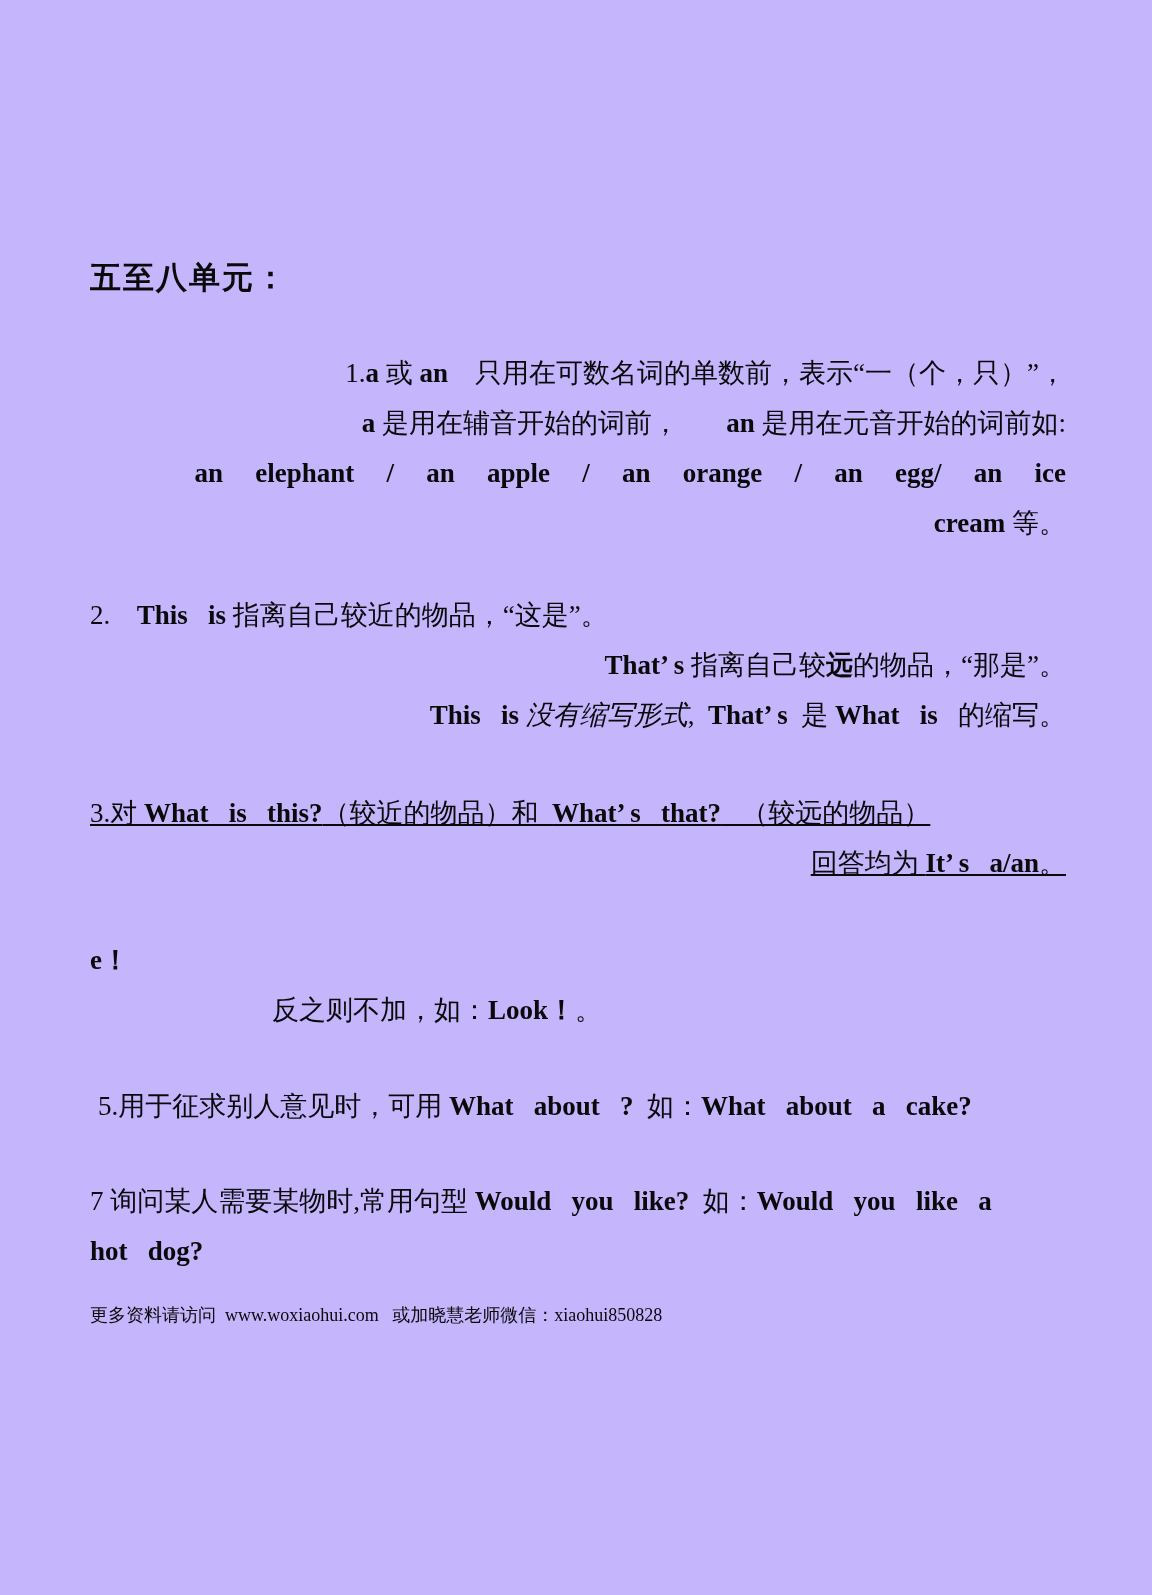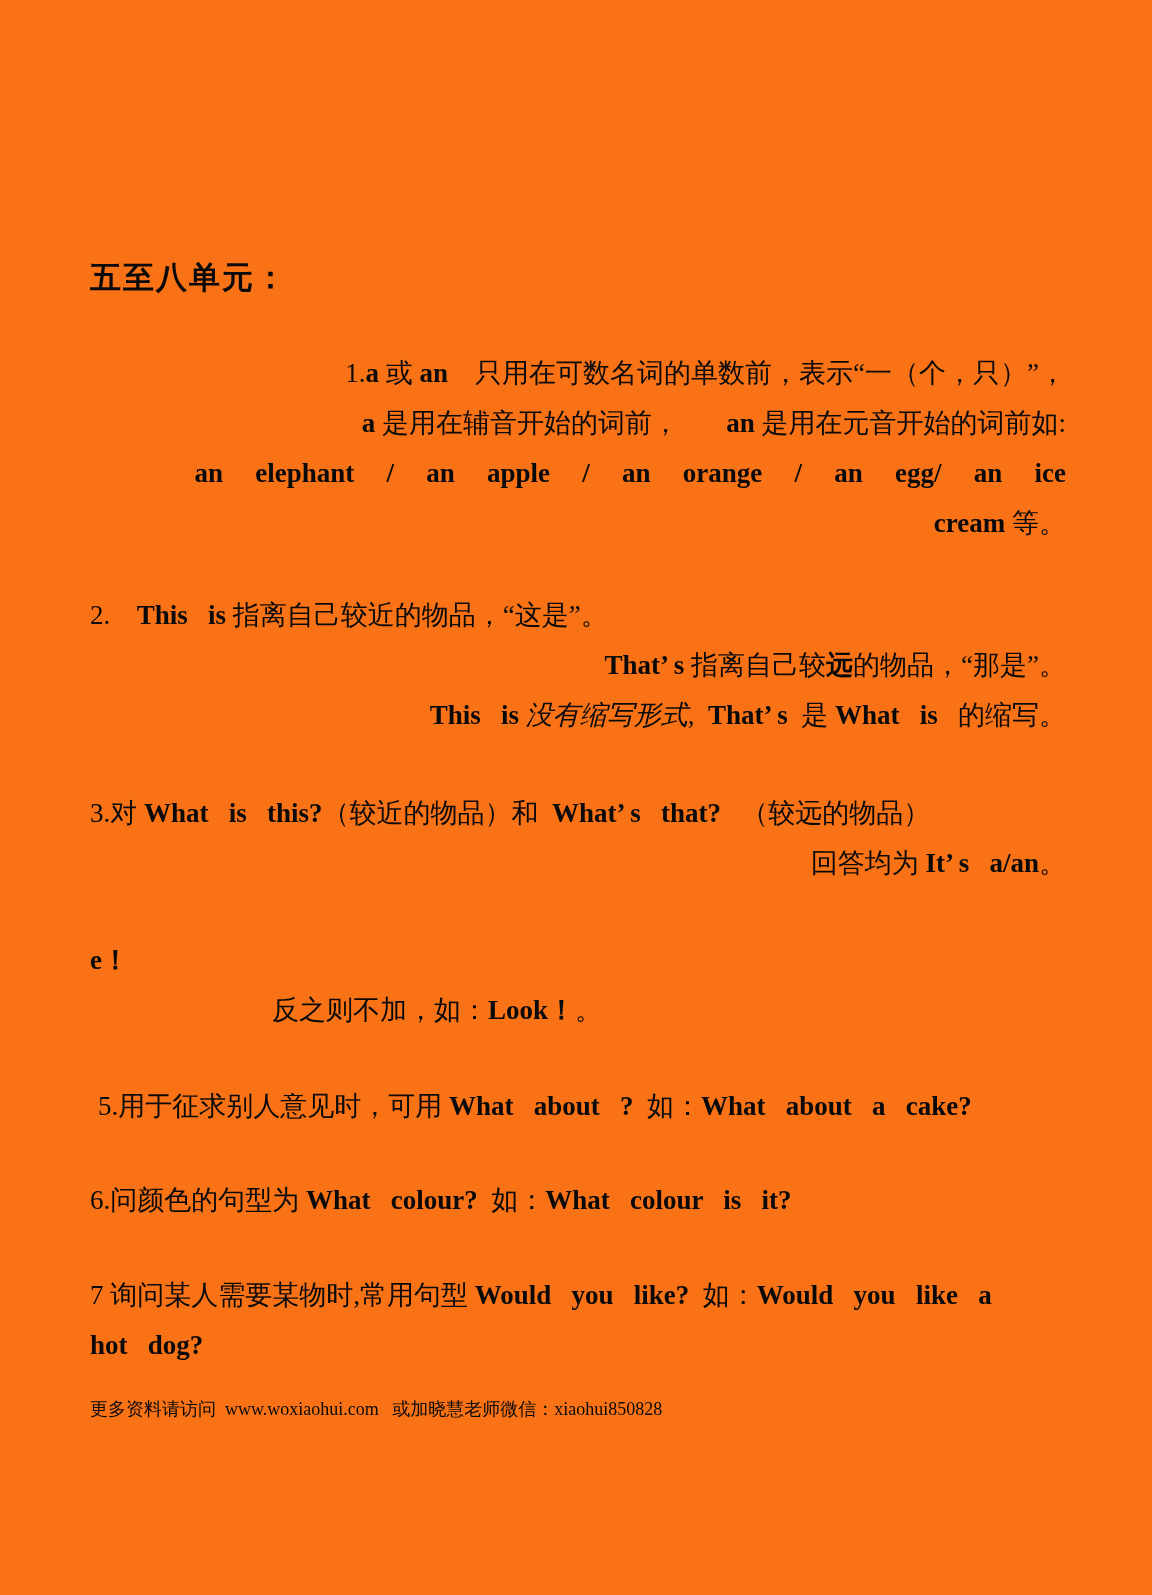--- a/index.html
+++ b/index.html
@@ -1,21 +1,21 @@
 <!DOCTYPE html>
 <html><head>
 <meta charset="utf-8">
 <style>
   html,body { margin:0; padding:0; background:#ffffff; }
   .page {
     position:relative;
     box-sizing:border-box;
     width:1152px; height:1595px;
     padding:256px 86px 0 90px;
-    background:#f97316;
+    background:#c4b5fd;
     color:#0a0a0a;
     font-family:"Liberation Serif","DejaVu Serif",serif;
     font-size:27px;
     overflow:hidden;
   }
   .title {
     font-family:"Liberation Sans","DejaVu Sans",sans-serif;
     font-weight:bold;
     font-size:31px;
     letter-spacing:2px;
@@ -25,21 +25,21 @@
   .line { line-height:50px; white-space:pre-wrap; }
   .b  { font-weight:bold; }
   .bi { font-weight:normal; font-style:italic; }
   .ind20  { margin-left:20px;text-align:right; }
   .ind43  { margin-left:43px; }
   .ind68  { margin-left:40px; }
   .ind182 { margin-left:182px; }
   .spread { word-spacing:4px; }
   .sec1 { margin-top:44px;text-align:right; }
   .sec2 { margin-top:42px; }
-  .sec3 { margin-top:48px; }
+  .sec3 { margin-top:48px;text-decoration:underline; }
   .sec4 { margin-top:47px; }
   .sec5 { margin-top:46px;margin-left:8px; }
   .sec6 { margin-top:44px; }
   .sec7 { margin-top:45px; }
   .footer {
     margin-top:24px;
     font-size:18px;
     line-height:30px;
     white-space:pre-wrap;
   }
@@ -71,23 +71,20 @@
 
   <div class="sec4">
     <div class="line"><span class="b">e！</span></div>
     <div class="line ind182"><span>反之则不加，如：</span><span class="b">Look！</span><span>。</span></div>
   </div>
 
   <div class="sec5">
     <div class="line"><span>5.用于征求别人意见时，可用 </span><span class="b">What   about   ?</span><span>  如：</span><span class="b">What   about   a   cake?</span></div>
   </div>
 
-  <div class="sec6">
-    <div class="line"><span>6.问颜色的句型为 </span><span class="b">What   colour?</span><span>  如：</span><span class="b">What   colour   is   it?</span></div>
-  </div>
 
   <div class="sec7">
     <div class="line"><span>7 询问某人需要某物时,常用句型 </span><span class="b">Would   you   like?</span><span>  如：</span><span class="b">Would   you   like   a</span></div>
     <div class="line"><span class="b">hot   dog?</span></div>
   </div>
 
   <div class="footer">更多资料请访问  www.woxiaohui.com   或加晓慧老师微信：xiaohui850828</div>
 
 </div>
 

